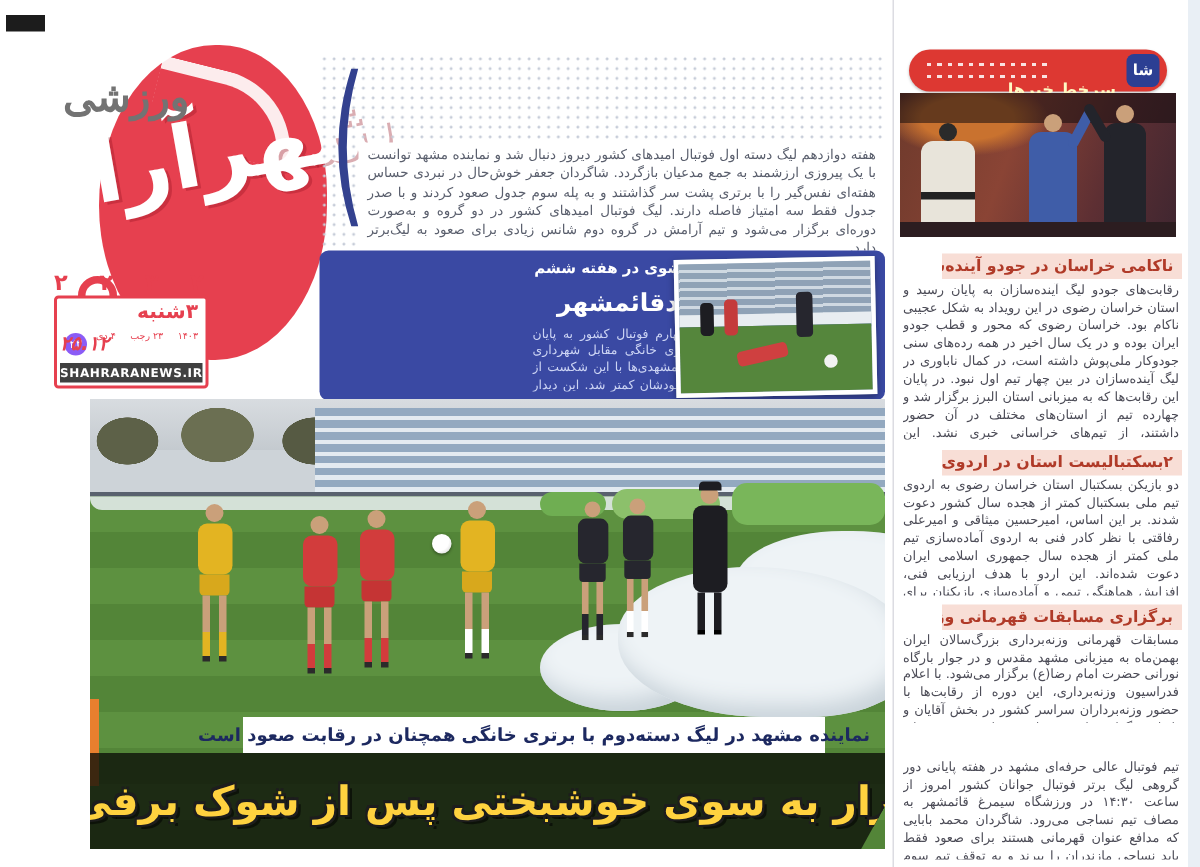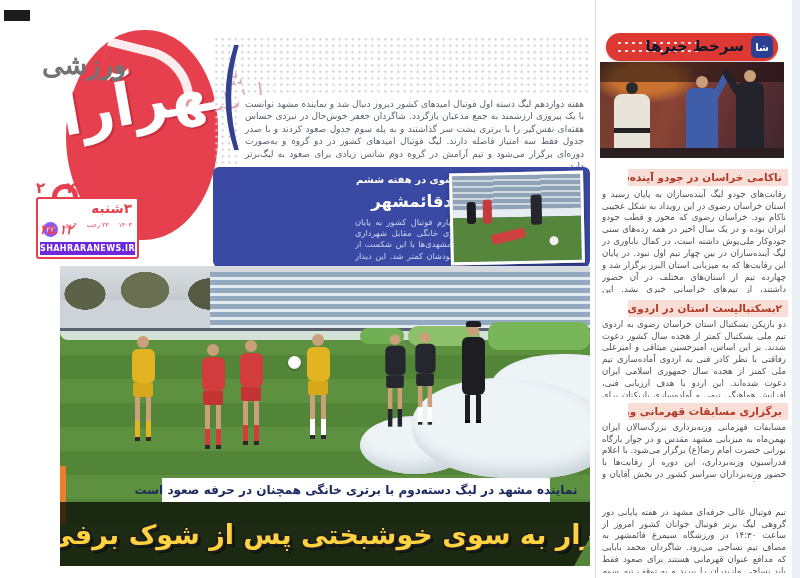--- a/index.html
+++ b/index.html
@@ -21,21 +21,21 @@
   .logo-dot{position:absolute;left:24px;top:158px;width:16px;height:16px;border:5px solid #e6404f;border-radius:50%;}
   .issue-number{left:36px;top:179px;width:100px;display:flex;justify-content:space-between;
                 color:#e6404f;font-weight:800;font-size:15px;}
   .date-box{left:36px;top:197px;width:99px;height:58px;border:2px solid #e6404f;border-radius:3px;background:#fff;}
   .date-day{position:absolute;right:5px;top:1px;color:#e6404f;font-weight:800;font-size:13.5px;direction:rtl;}
   .date-badge{position:absolute;left:5px;top:3px;width:15px;height:15px;border-radius:50%;background:#8b5cf6;
               color:#fff;font-size:8px;display:flex;align-items:center;justify-content:center;margin-top:20px;}
   .date-side{position:absolute;left:2px;top:23px;color:#e6404f;font-size:13px;font-weight:700;font-style:italic;}
   .date-rows{position:absolute;right:5px;top:22px;width:68px;display:flex;flex-direction:row-reverse;
              justify-content:space-between;color:#e6404f;font-size:6.3px;direction:rtl;}
-  .web-bar{position:absolute;left:2px;right:2px;bottom:2px;height:13px;background:#6d28d9;color:#fff;
+  .web-bar{position:absolute;left:2px;right:2px;bottom:2px;height:13px;background:#404040;color:#fff;
            font-size:8px;letter-spacing:.4px;display:flex;align-items:center;justify-content:center;font-weight:700;}
 
   
   .lead-area{left:213px;top:36px;width:377px;height:130px;
              background-image:radial-gradient(#c6ccd8 .9px,transparent 1.1px);background-size:6.5px 6.5px;}
   .lead-bracket{position:absolute;left:-4px;top:-6px;font-size:118px;line-height:1.1;color:#33418f;
                 transform:scaleX(.5);direction:ltr;font-weight:400;}
   .lead-headline{position:absolute;right:0;top:14px;direction:rtl;text-align:right;white-space:nowrap;
                  font-size:18px;font-weight:800;color:#1d2960;background:#fff;padding:2px 6px 4px;}
   .lead-body{position:absolute;right:0;left:26px;top:50px;height:66px;overflow:hidden;direction:rtl;
@@ -103,21 +103,21 @@
   
   .divider{left:595px;top:0;width:1px;height:578px;background:#dcdce2;}
   .edge-strip{left:792px;top:0;width:8px;height:578px;background:#e9eff5;}
   .sidebar{left:598px;top:0;width:192px;height:578px;}
   .col-header{position:absolute;left:8px;right:12px;top:33px;height:28px;background:#dd3832;border-radius:14px;
               box-shadow:0 1px 2px rgba(0,0,0,.25);}
   .col-header .dashes{position:absolute;left:12px;top:9px;width:82px;height:11px;
       background-image:repeating-linear-gradient(90deg,rgba(255,255,255,.85) 0 3px,transparent 3px 7px),
                        repeating-linear-gradient(90deg,rgba(255,255,255,.85) 0 3px,transparent 3px 7px);
       background-size:100% 2px,100% 2px;background-position:0 0,0 8px;background-repeat:no-repeat;}
-  .col-header .label{position:absolute;right:34px;top:4px;color:#0f172a;font-weight:800;font-size:15px;direction:rtl;}
+  .col-header .label{position:absolute;right:34px;top:20px;color:#fef9c3;font-weight:800;font-size:11px;direction:rtl;}
   .col-logo{position:absolute;right:5px;top:3px;width:22px;height:22px;border-radius:5px;background:#2c3f93;
             color:#fff;font-size:10px;font-weight:800;display:flex;align-items:center;justify-content:center;}
   .judo-photo{position:absolute;left:2px;right:6px;top:62px;height:96px;overflow:hidden;
               background:linear-gradient(110deg,#6e3a2c,#8a4435 40%,#5d2f33 72%,#3f2630);}
   .j-banner{position:absolute;left:-10px;top:-8px;width:110px;height:50px;border-radius:50%;
             background:radial-gradient(#c9722f 40%,rgba(201,114,47,0) 70%);}
   .j-dark{position:absolute;left:0;right:0;top:0;height:20px;background:rgba(20,12,14,.55);}
   .j-floor{position:absolute;left:0;right:0;bottom:0;height:10px;background:#2c1d20;}
   .j-ath{position:absolute;bottom:6px;border-radius:8px 8px 2px 2px;}
   .j-head{position:absolute;left:50%;top:-12px;width:12px;height:12px;border-radius:50%;transform:translateX(-50%);}
@@ -258,21 +258,21 @@
         <div class="cap"></div>
         <div class="torso"></div>
       <div class="legs">
           <i></i>
           <i></i>
         </div>
     </div>
     <div class="ball"></div>
 
     <div class="credit-strip"></div>
-    <div class="caption-box">نماینده مشهد در لیگ دسته‌دوم با برتری خانگی همچنان در حرفه صعود است</div>
+    <div class="caption-box">نماینده مشهد در لیگ دسته‌دوم با برتری خانگی همچنان در رقابت صعود است</div>
     <div class="black-band">
       <div class="yellow-headline">فرار به سوی خوشبختی پس از شوک برفی!</div>
     </div>
   </div>
 
   <div class="abs divider"></div>
   <div class="abs edge-strip"></div>
 
   <aside class="abs sidebar">
 

